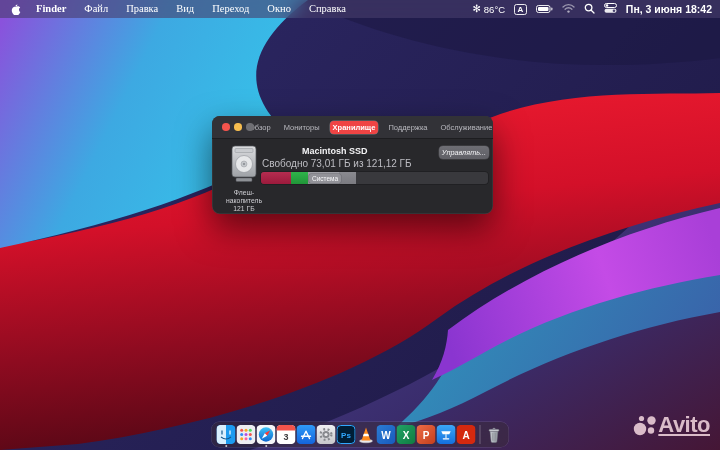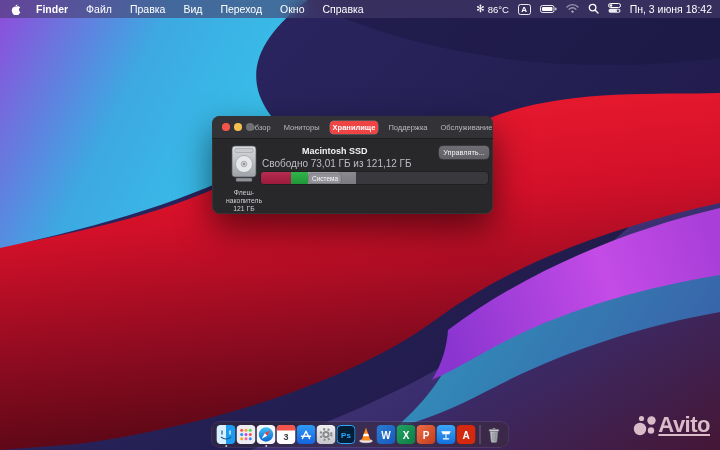--- a/index.html
+++ b/index.html
@@ -14,28 +14,28 @@
   
   .menubar{
     position:absolute;top:0;left:0;right:0;height:18px;z-index:30;
     background:rgba(72,62,108,0.60);
     backdrop-filter:blur(8px);
     display:flex;align-items:center;
     color:#fff;font-size:10.5px;
   }
   .menubar-left{display:flex;align-items:center;gap:0;padding-left:10px;}
   .apple{display:flex;align-items:center;margin-right:6px;}
-  .menu-item{padding:0 9px;line-height:18px;white-space:nowrap;}
+  .menu-item{padding:0 9px;line-height:18px;white-space:nowrap;font-family:Liberation Serif, serif;}
   .menu-item.app{font-weight:700;}
   .menubar-right{margin-left:auto;display:flex;align-items:center;gap:9px;padding-right:8px;}
   .status-group{display:flex;align-items:center;gap:3px;}
   .temp-text{font-size:9.5px;}
   .kb-box{border:1px solid rgba(255,255,255,0.9);border-radius:2.5px;font-size:8px;line-height:9px;
     padding:0 2.5px;font-weight:700;}
-  .clock{font-size:10.5px;white-space:nowrap;}
+  .clock{font-size:10.5px;white-space:nowrap;font-weight:bold;}
   .fan-glyph{font-size:10px;line-height:10px;}
   
   .window{
     position:absolute;left:212px;top:116px;width:281px;height:98px;z-index:20;
     background:#28282b;border-radius:8px;
     box-shadow:0 14px 34px rgba(0,0,0,0.55), 0 0 0 0.5px rgba(255,255,255,0.12) inset;
   }
   .titlebar{
     height:22px;display:flex;align-items:center;position:relative;
     background:#323237;border-radius:8px 8px 0 0;
@@ -52,20 +52,21 @@
   .win-content{position:relative;height:75px;}
   .drive-col{position:absolute;left:13px;top:6px;width:38px;text-align:center;}
   .drive-label{margin-top:2px;font-size:6.8px;line-height:8px;color:#cfcfd4;}
   .vol-title{position:absolute;left:50px;top:7px;font-size:9px;font-weight:700;color:#f2f2f4;margin-left:40px;}
   .vol-free{position:absolute;left:50px;top:19px;font-size:10px;color:#bdbdc3;}
   .manage-btn{
     position:absolute;right:4px;top:7px;width:50px;height:13px;
     background:linear-gradient(#6e6e74,#606066);border-radius:4px;
     color:#f2f2f4;font-size:7.3px;text-align:center;line-height:13px;
     box-shadow:0 0 0 0.5px #4a4a4f;
+    font-style:italic;
   }
   .storage-bar{
     position:absolute;left:49px;top:33px;width:227px;height:12px;
     background:#39393d;border-radius:3px;overflow:hidden;
     box-shadow:0 0 0 0.5px #19191c;display:flex;
   }
   .seg{height:100%;}
   .seg1{width:30px;background:linear-gradient(#b52c50,#9c1a3c);}
   .seg2{width:17px;background:linear-gradient(#2fb44a,#219638);}
   .seg3{width:31px;background:linear-gradient(#a0a0a6,#8f8f95);}

